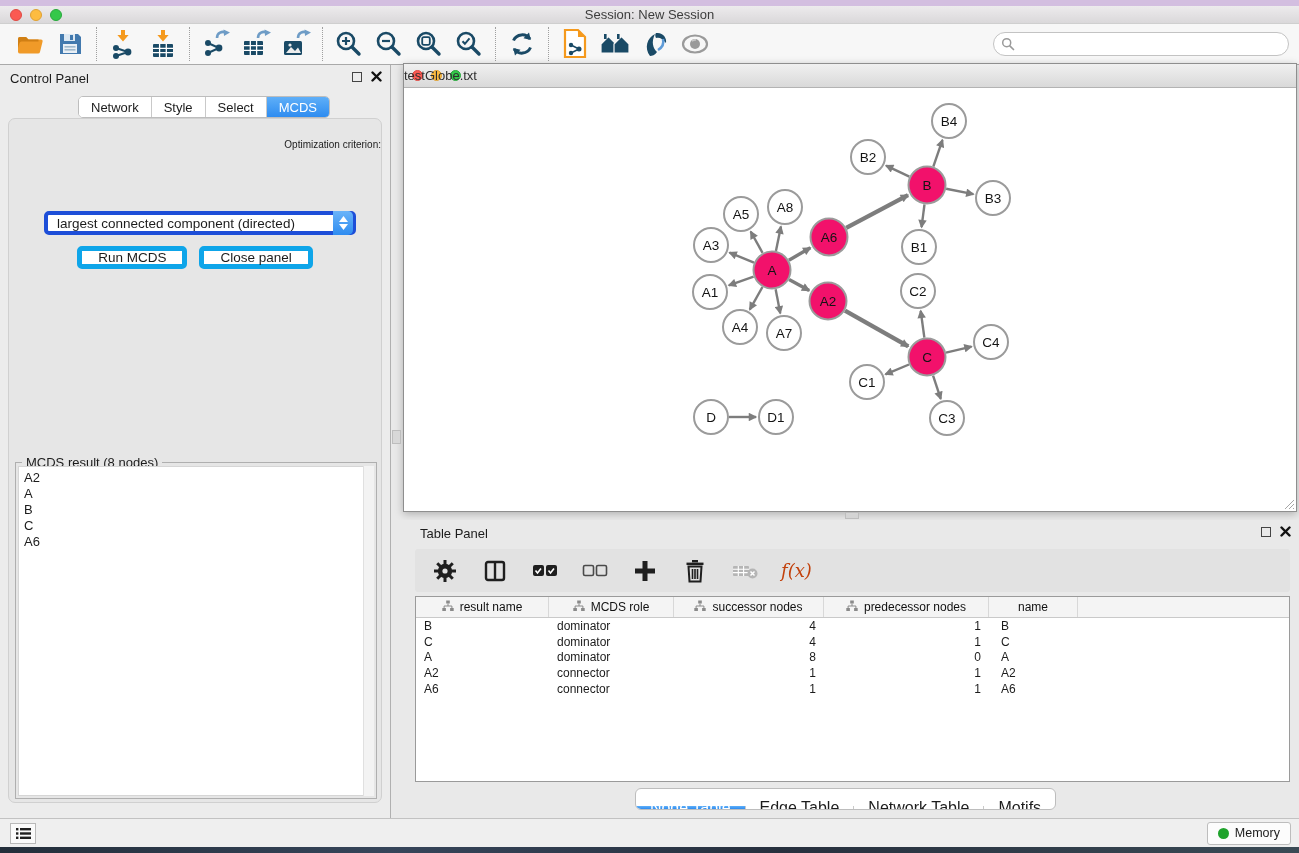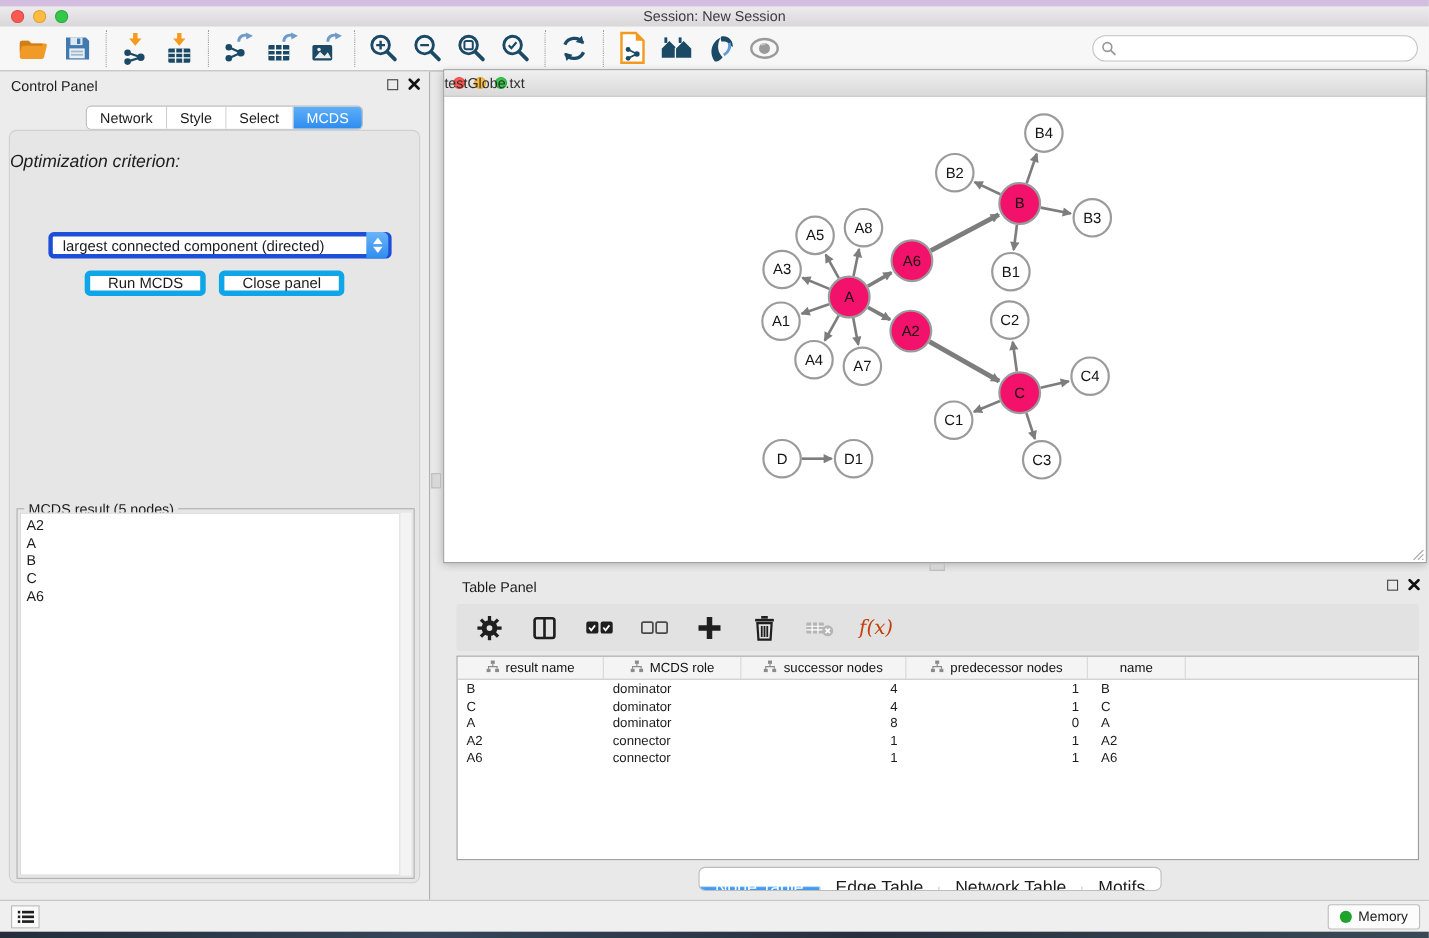--- a/index.html
+++ b/index.html
@@ -39,21 +39,21 @@
 
   .cp-tabs { position:absolute; left:78px; top:31px; display:flex; height:22px;
              border:1px solid #BDBDBD; border-radius:5px; background:#fff; overflow:hidden; }
   .cp-tab { padding:0 12px; display:flex; align-items:center; font-size:13px; color:#1c1c1c;
             border-right:1px solid #C9C9C9; background:#fff; cursor:default; }
   .cp-tab:last-child { border-right:none; }
   .cp-tab.active { background:linear-gradient(#5FAFF8,#2E8CF0); color:#fff; border-right:none; }
 
   .cp-body { position:absolute; left:8px; top:53px; width:374px; height:685px;
              background:#E6E6E6; border:1px solid #D0D0D0; border-radius:7px; }
-  .opt-label { text-align:left; margin-top:20px; font-size:16px;font-style:italic; }
+  .opt-label { text-align:right; margin-top:20px; font-size:10px; }
   .dropdown { position:absolute; left:35px; top:92px; width:312px; height:24px; background:#fff;
               border:4px solid #1d4ed8; border-radius:5px; display:flex; align-items:center; }
   .dropdown .dd-text { flex:1; padding-left:9px; font-size:13.5px; white-space:nowrap; }
   .dd-stepper { width:20px; height:24px; margin:-1px -1px -1px 0; border-radius:0 5px 5px 0;
                 background:linear-gradient(#6AB4F9,#2E8CF0); display:flex; flex-direction:column;
                 align-items:center; justify-content:center; gap:2px; }
   .cp-buttons { position:absolute; left:0; top:127px; width:100%; display:flex; justify-content:center; gap:12px; }
   .mac-btn { height:23px; padding:0 16px; background:#fff; border:5px solid #0ea5e9; border-radius:5px;
              font-size:13.5px; display:flex; align-items:center; cursor:default; }
 
@@ -320,21 +320,21 @@
           <svg width="9" height="6" viewBox="0 0 9 6">
               <path d="M4.5 6 L0 0 H9 Z" fill="#fff"></path>
             </svg>
         </span>
       </div>
       <div class="cp-buttons">
         <div class="mac-btn">Run MCDS</div>
         <div class="mac-btn">Close panel</div>
       </div>
       <div class="groupbox">
-        <span class="groupbox-title">MCDS result (5 nodes)</span>
+        <span class="groupbox-title">MCDS result (8 nodes)</span>
         <div class="result-list" id="result-list">
             <div class="result-item">A2</div>
             <div class="result-item">A</div>
             <div class="result-item">B</div>
             <div class="result-item">C</div>
             <div class="result-item">A6</div>
           </div>
         <div class="result-scroll"></div>
       </div>
     </div>

